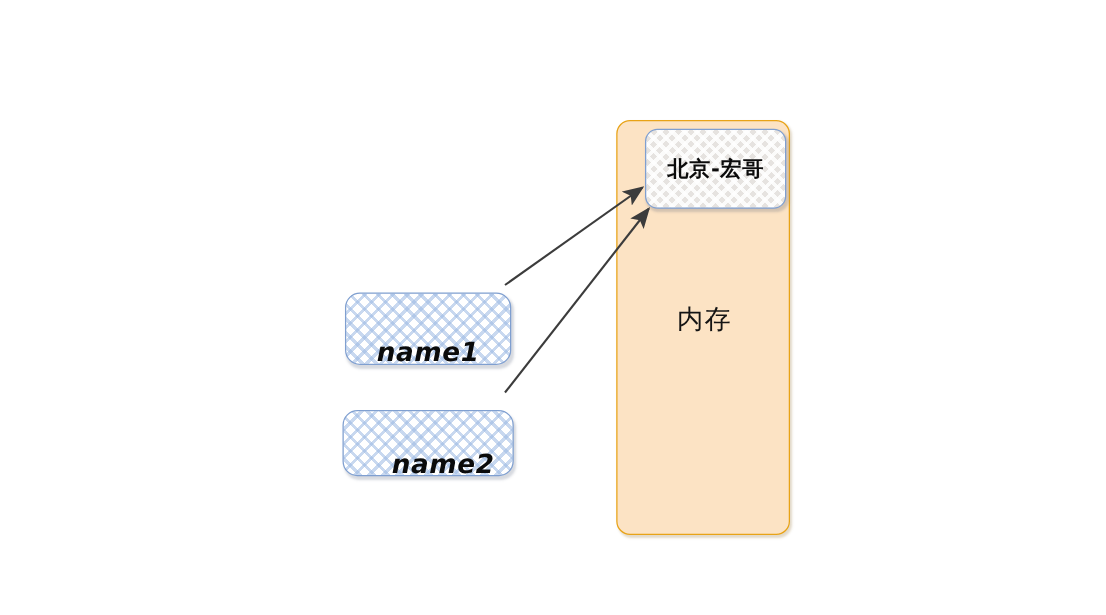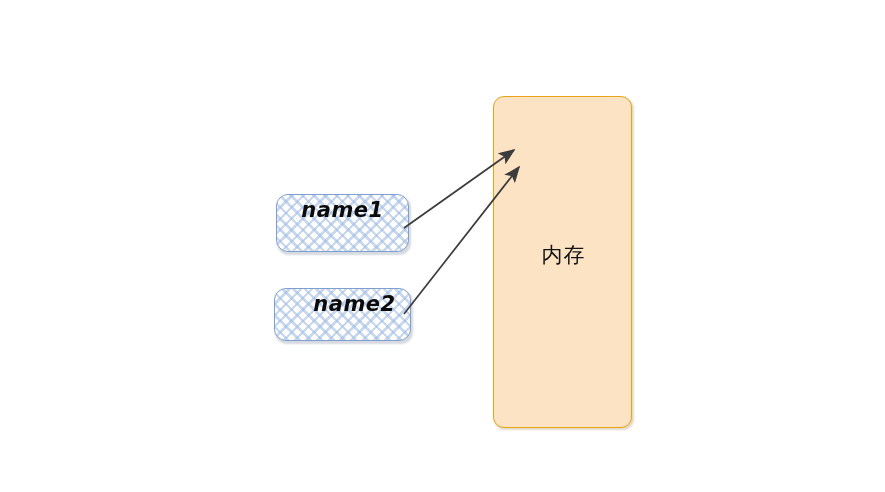--- a/index.html
+++ b/index.html
@@ -84,22 +84,23 @@
     position: absolute;
     box-sizing: border-box;
     border: 1.8px solid #7f9fd0;
     border-radius: 12px;
     background-color: #ffffff;
     background-image:
       repeating-linear-gradient(45deg,  rgba(156,185,227,0.55) 0 2.5px, rgba(0,0,0,0) 2.5px 8px),
       repeating-linear-gradient(-45deg, rgba(156,185,227,0.55) 0 2.5px, rgba(0,0,0,0) 2.5px 8px);
     box-shadow: 1.5px 2.5px 2px rgba(120, 130, 150, 0.30);
     display: flex;
-    align-items: flex-start;
+    align-items: flex-end;
     justify-content: center;
+    margin-top: 40px;
   }
   #var-box-name1 {
     left: 276px;
     top: 194px;
     width: 133px;
     height: 58px;
   }
   #var-box-name2 {
     left: 274px;
     top: 288px;
@@ -130,20 +131,23 @@
 </style>
 </head>
 <body>
 
 <div id="canvas">
 
   <div class="memory-container">
     <div class="memory-label" style="top: 148px;">内存</div>
   </div>
 
+  <div class="value-box">
+    <span class="value-box-label">北京-宏哥</span>
+  </div>
 
   <div class="var-box" id="var-box-name1">
     <span class="var-box-label">name1</span>
   </div>
 
   <div class="var-box" id="var-box-name2">
     <span class="var-box-label">name2</span>
   </div>
 
   <svg id="arrow-layer" viewBox="0 0 885 492">

